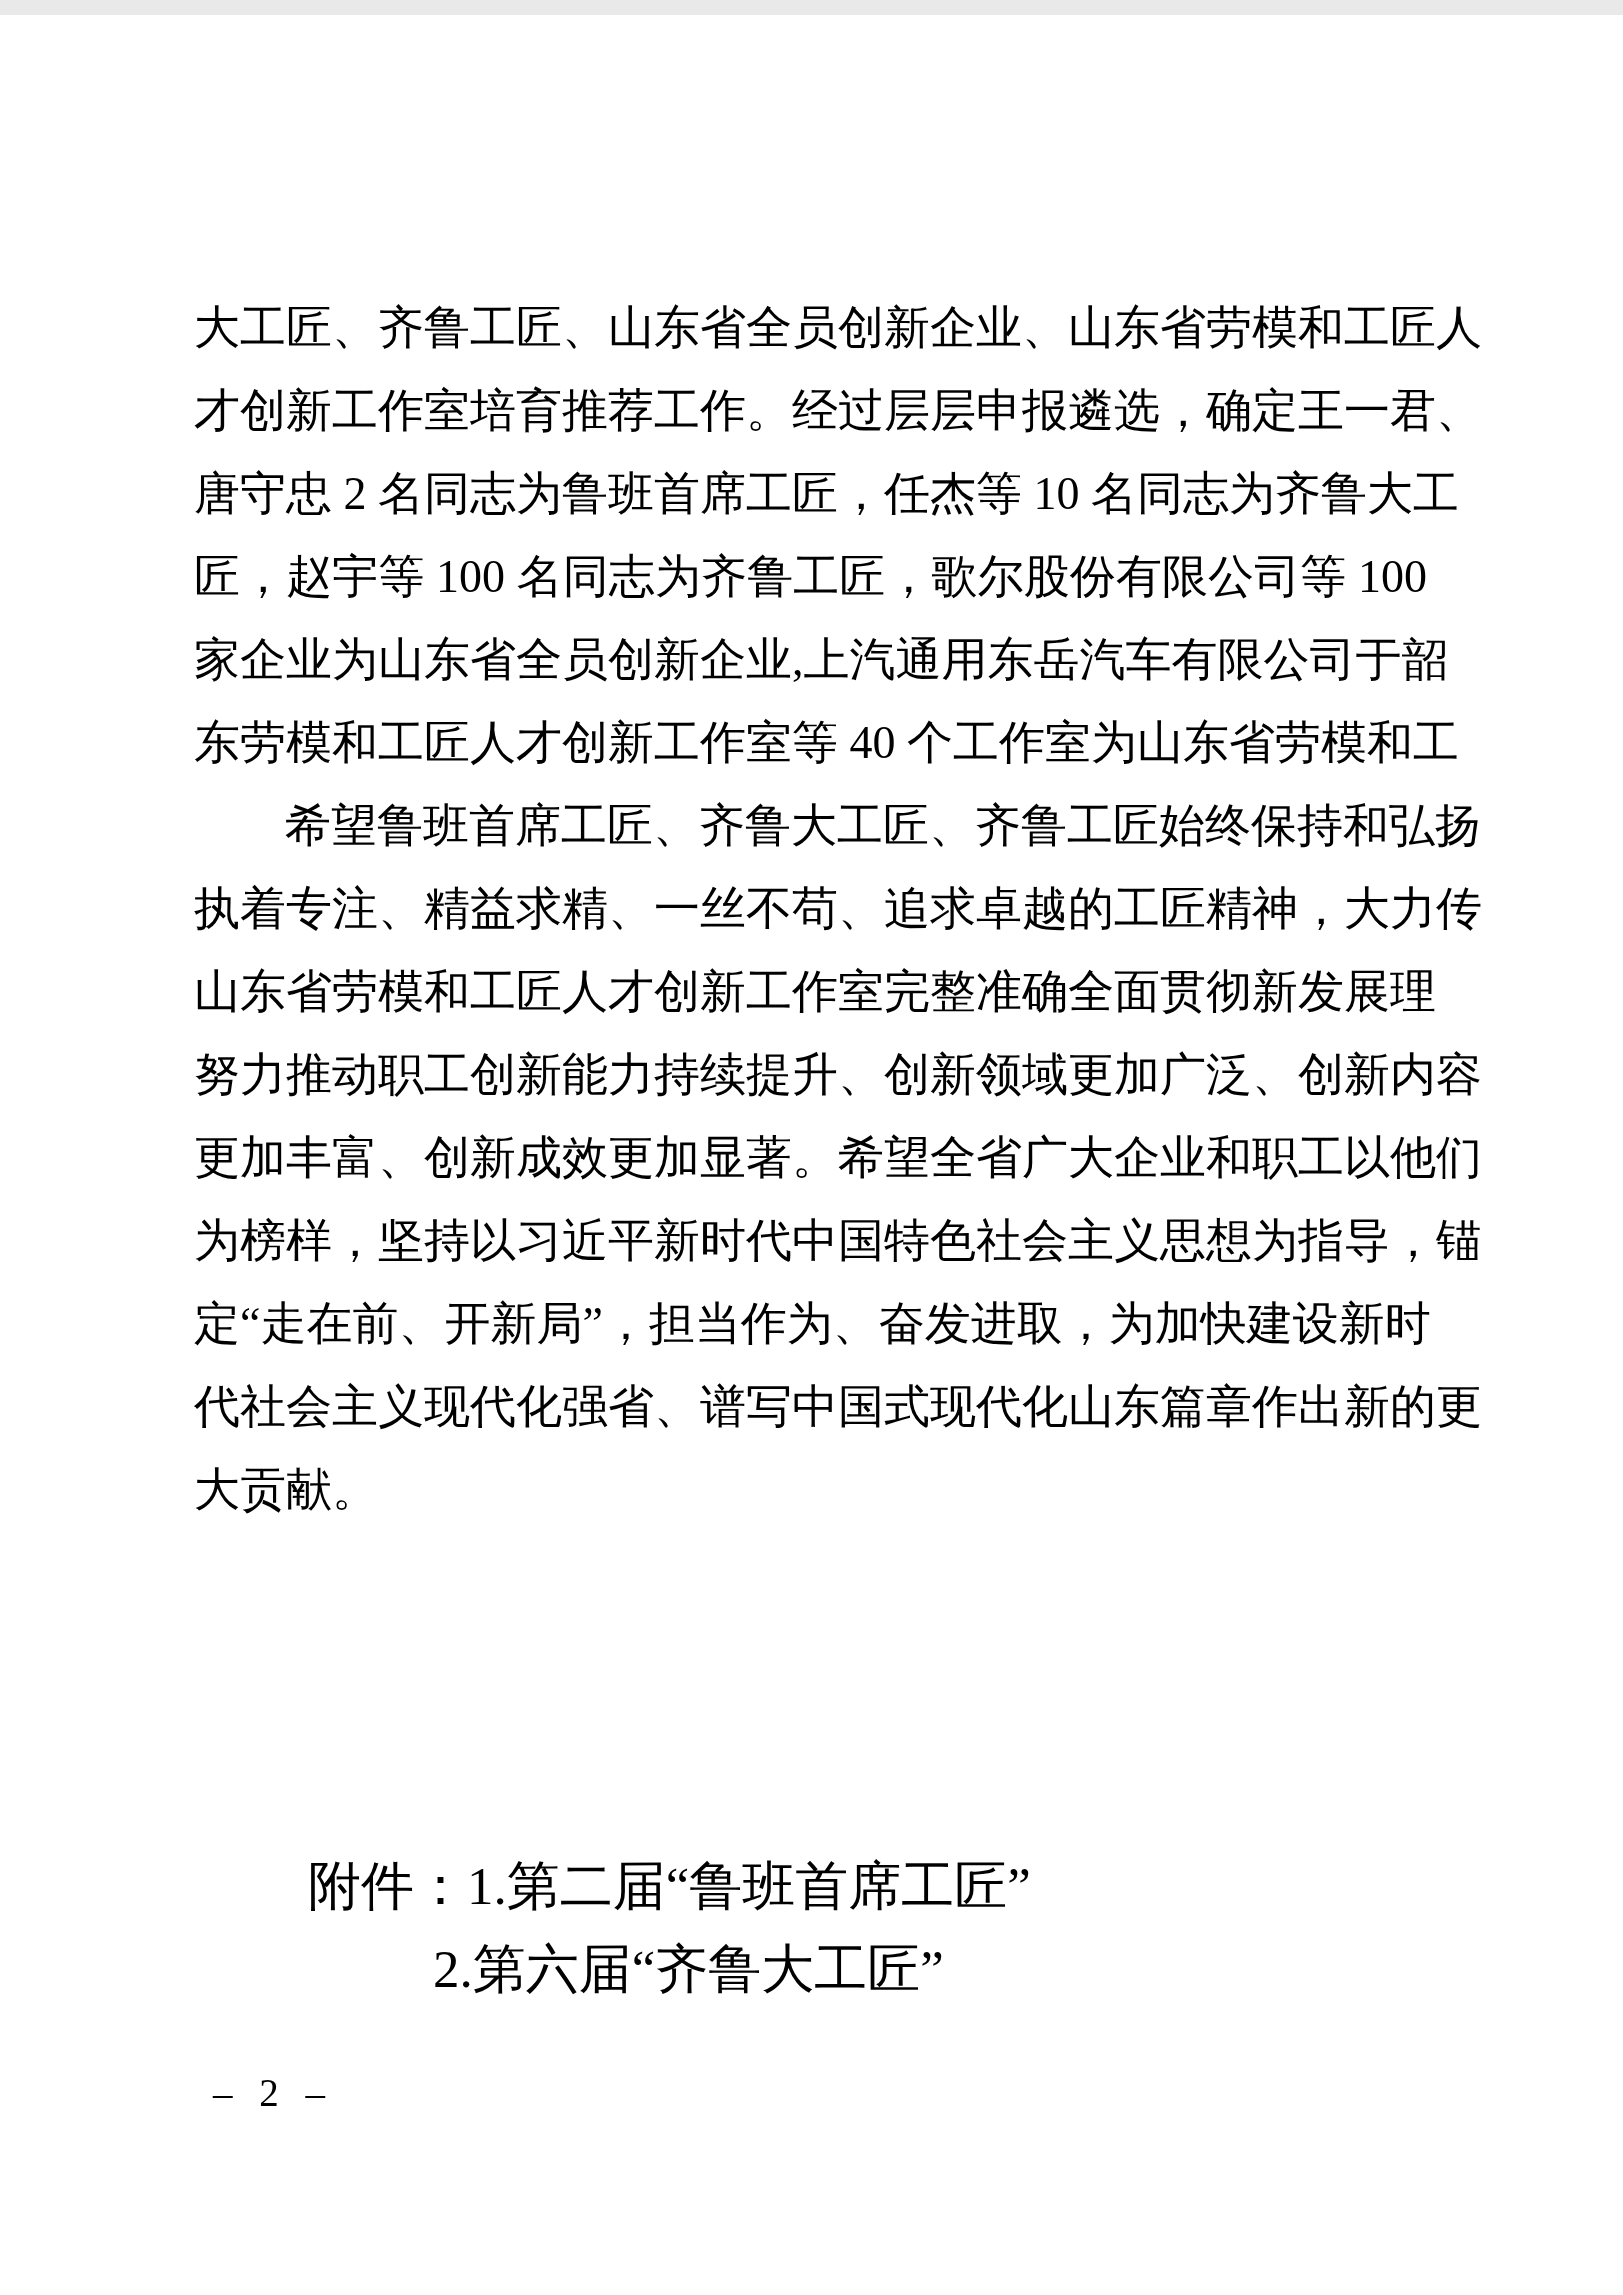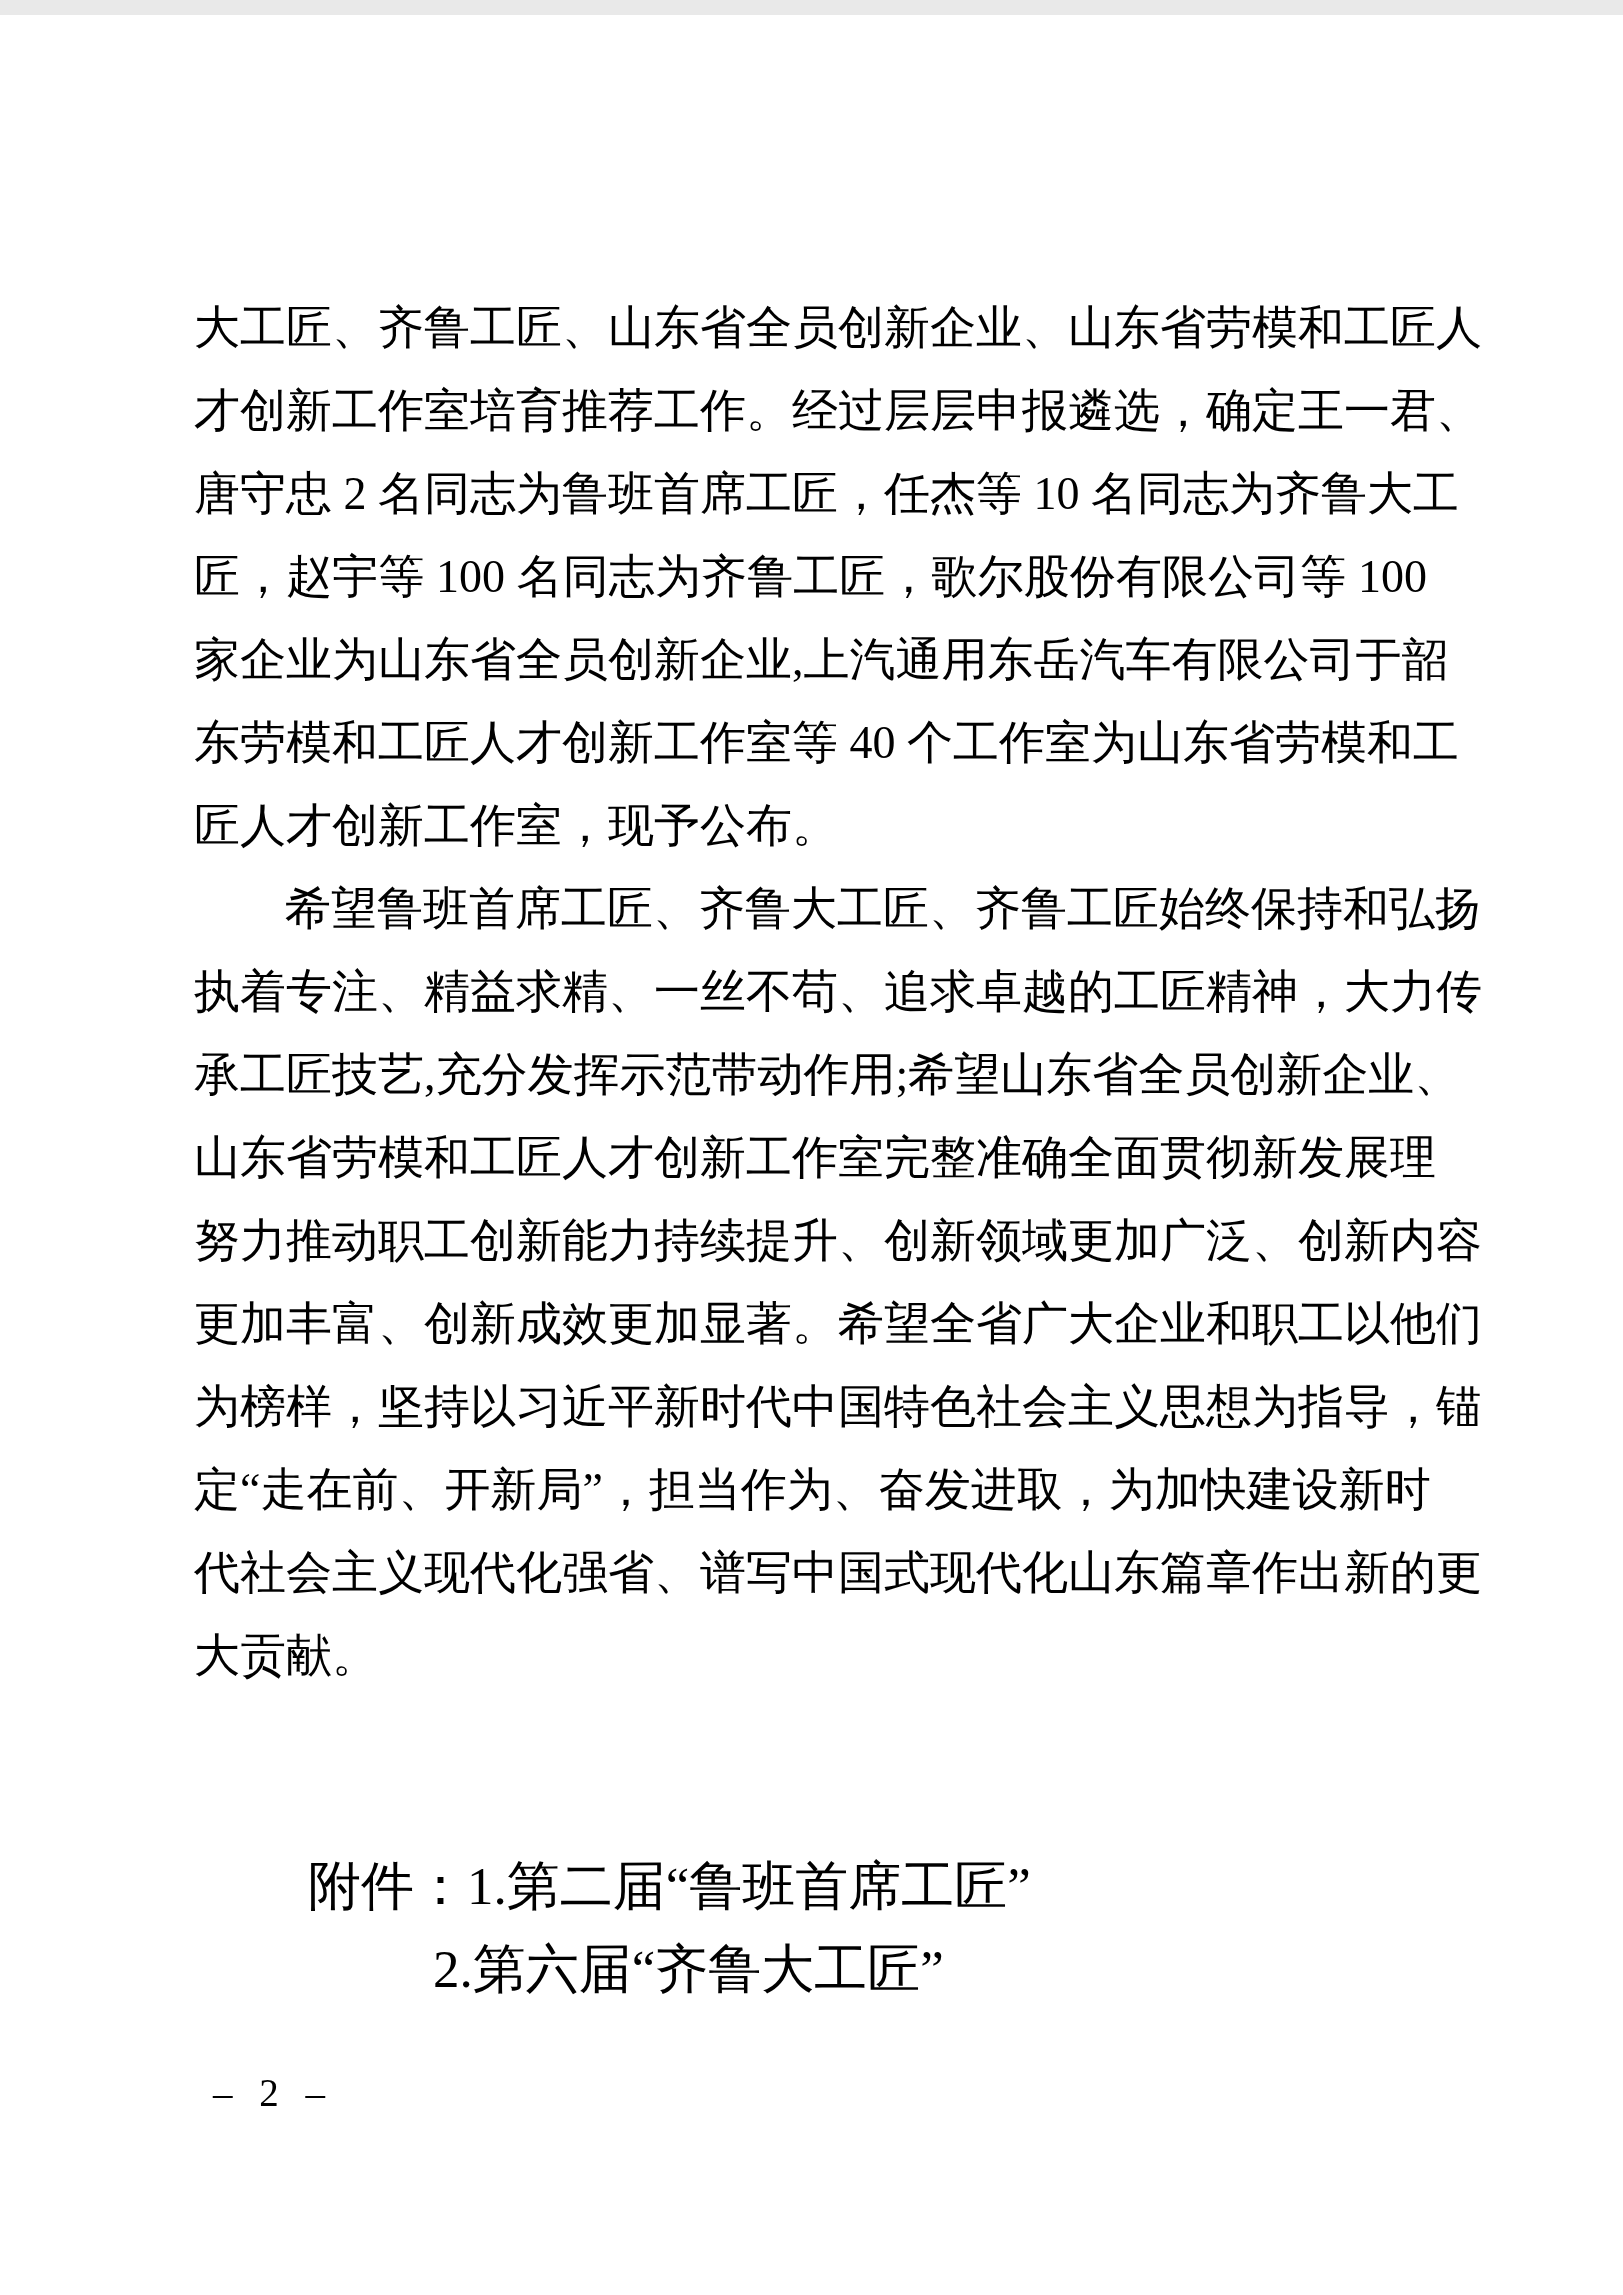--- a/index.html
+++ b/index.html
@@ -75,24 +75,22 @@
 
 <div class="page">
 
   <main class="body-text">
     <div class="line">大工匠、齐鲁工匠、山东省全员创新企业、山东省劳模和工匠人</div>
     <div class="line">才创新工作室培育推荐工作。经过层层申报遴选，确定王一君、</div>
     <div class="line">唐守忠 2 名同志为鲁班首席工匠，任杰等 10 名同志为齐鲁大工</div>
     <div class="line">匠，赵宇等 100 名同志为齐鲁工匠，歌尔股份有限公司等 100</div>
     <div class="line">家企业为山东省全员创新企业,上汽通用东岳汽车有限公司于韶</div>
     <div class="line">东劳模和工匠人才创新工作室等 40 个工作室为山东省劳模和工</div>
-    <div class="line short">匠人才创新工作室，现予公布。</div>
     <div class="line indent">希望鲁班首席工匠、齐鲁大工匠、齐鲁工匠始终保持和弘扬</div>
     <div class="line">执着专注、精益求精、一丝不苟、追求卓越的工匠精神，大力传</div>
-    <div class="line">承工匠技艺,充分发挥示范带动作用;希望山东省全员创新企业、</div>
     <div class="line">山东省劳模和工匠人才创新工作室完整准确全面贯彻新发展理</div>
     <div class="line">努力推动职工创新能力持续提升、创新领域更加广泛、创新内容</div>
     <div class="line">更加丰富、创新成效更加显著。希望全省广大企业和职工以他们</div>
     <div class="line">为榜样，坚持以习近平新时代中国特色社会主义思想为指导，锚</div>
     <div class="line">定“走在前、开新局”，担当作为、奋发进取，为加快建设新时</div>
     <div class="line">代社会主义现代化强省、谱写中国式现代化山东篇章作出新的更</div>
     <div class="line short">大贡献。</div>
   </main>
 
   <div class="attachments">

